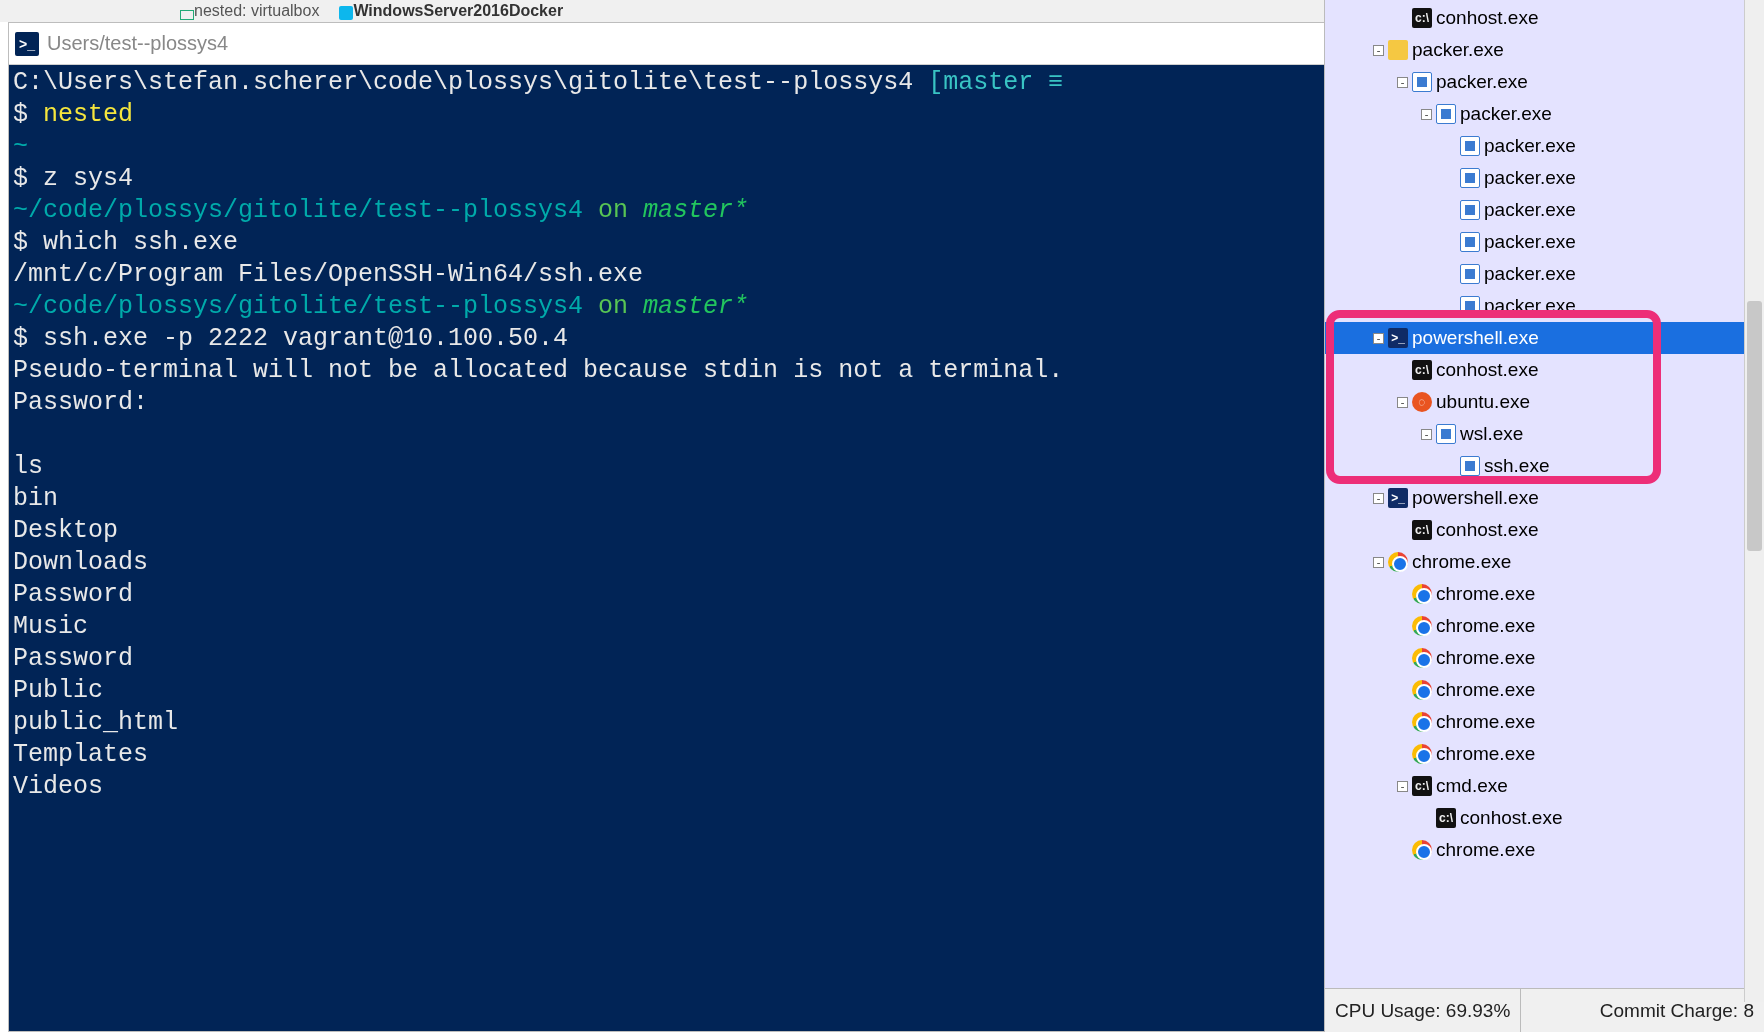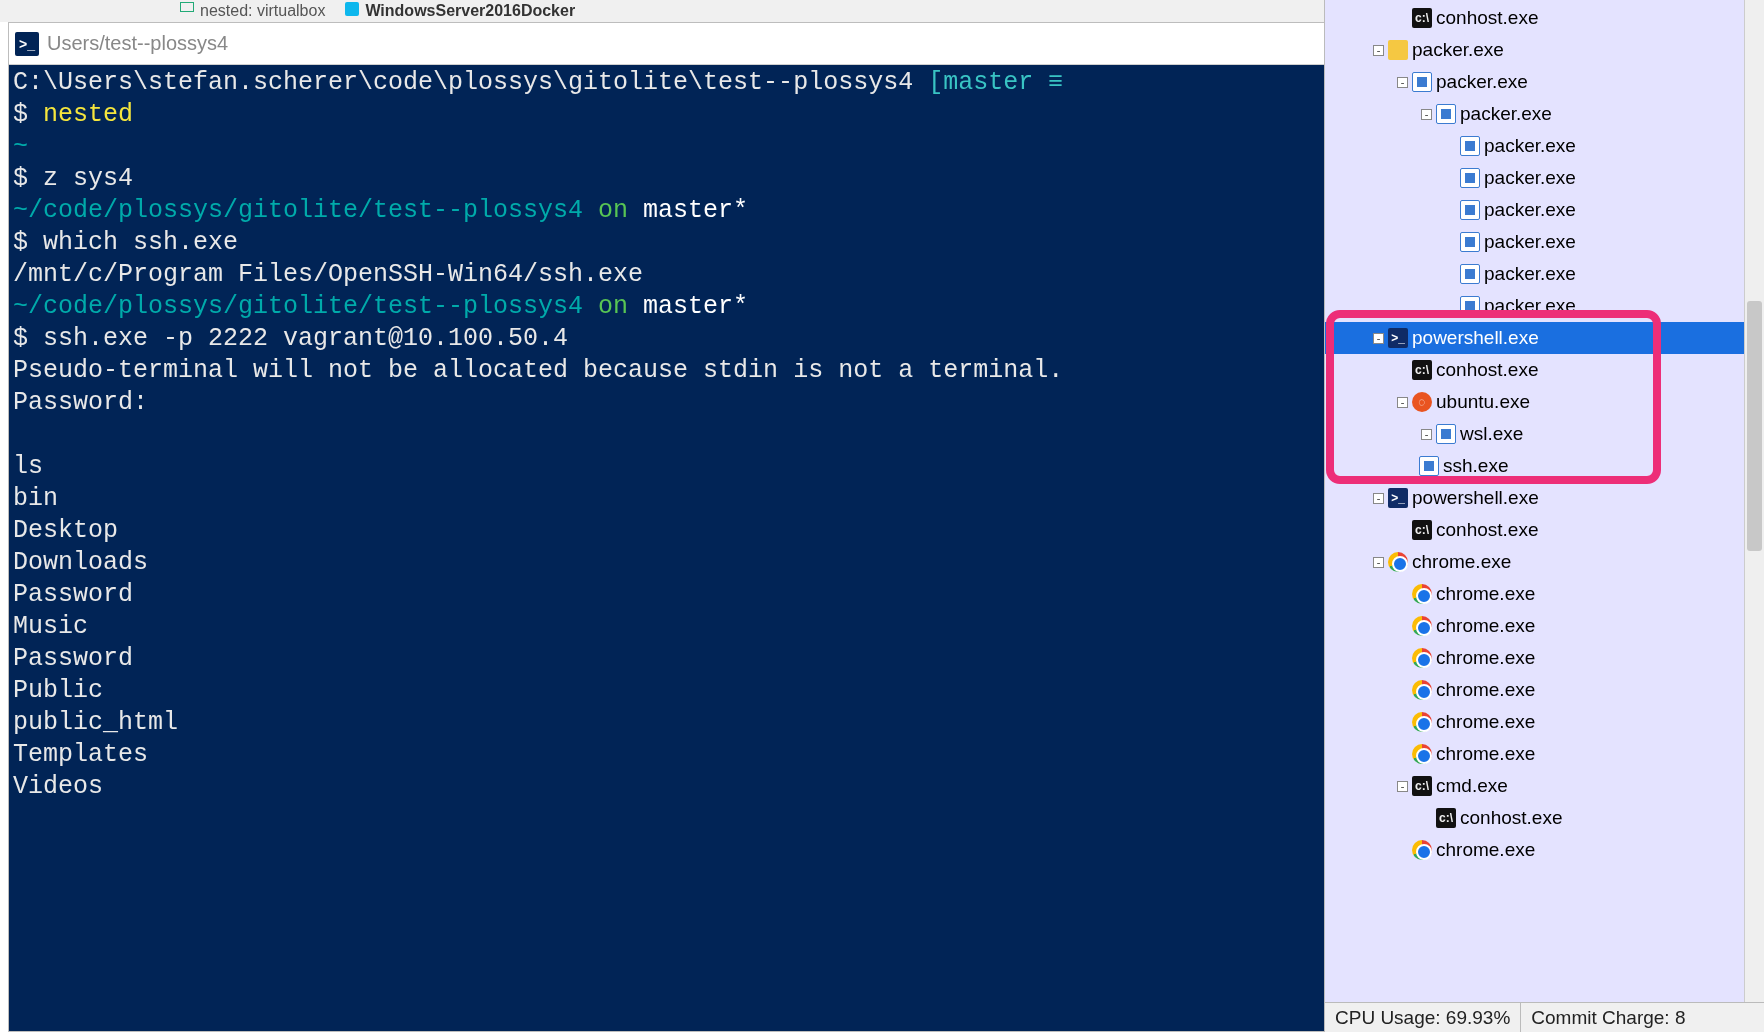--- a/index.html
+++ b/index.html
@@ -19,21 +19,21 @@
     display: flex;
     align-items: center;
     gap: 20px;
     padding-left: 180px;
     font-family: "Segoe UI", Tahoma, sans-serif;
     font-size: 16px;
     color: #555;
     white-space: nowrap;
     overflow: hidden;
   }
-  .tabstrip .tab { display: inline-flex; align-items: flex-start; gap: 6px; }
+  .tabstrip .tab { display: inline-flex; align-items: flex-end; }
   .tabstrip .vb-icon { width:14px; height:10px; border:1px solid #2a7; display:inline-block; }
   .tabstrip .whale-icon { width:14px; height:14px; background:#0db7ed; display:inline-block; border-radius:2px; }
 
   .terminal-window {
     position: absolute;
     left: 8px;
     top: 22px;
     width: 1320px;
     bottom: 0;
     display: flex;
@@ -72,21 +72,21 @@
     font-size: 25px;
     line-height: 1.28;
     white-space: pre;
     font-family: Consolas, "Courier New", monospace;
     overflow: hidden;
   }
   .c-white { color: #e8e8e8; }
   .c-cyan { color: #39c4c4; }
   .c-yellow { color: #f5e63d; }
   .c-green { color: #58c554; }
-  .c-magenta { color: #ffffff; }
+  .c-magenta { color: #22c55e; font-style: italic; }
   .c-darkcyan { color: #0aa; }
 
   .procexp {
     position: absolute;
     right: 0;
     top: 0;
     bottom: 0;
     width: 440px;
     background: #e4e3ff;
     font-family: "Segoe UI", Tahoma, sans-serif;
@@ -140,27 +140,28 @@
   .ic-chrome::after { content:""; position:absolute; top:4px; left:4px; width:12px; height:12px; background:#1a73e8; border:2px solid #fff; border-radius:50%; }
 
   .highlight-box {
     position: absolute;
     border: 8px solid #ed2e78;
     border-radius: 14px;
     pointer-events: none;
   }
 
   .statusbar {
-    height: 30px;
+    height: 44px;
     background: #f0f0f0;
     border-top: 1px solid #bbb;
     display: flex;
     align-items: center;
     font-size: 19px;
     color: #222;
+    justify-content: space-between;
   }
   .statusbar .cell {
     padding: 0 10px;
     border-right: 1px solid #bbb;
     height: 100%;
     display:flex;
     align-items:center;
   }
   .vscroll {
     position:absolute;
@@ -286,21 +287,21 @@
       <div class="tree-row" style="padding-left: 72px;">
         <span class="tog">-</span>
         <span class="proc-icon ic-ubu">◌</span>
         <span>ubuntu.exe</span>
       </div>
       <div class="tree-row" style="padding-left: 96px;">
         <span class="tog">-</span>
         <span class="proc-icon ic-gen"></span>
         <span>wsl.exe</span>
       </div>
-      <div class="tree-row" style="padding-left: 79px;">
+      <div class="tree-row" style="padding-left: 120px;">
         <span style="display: inline-block; width: 15px;"></span>
         <span class="proc-icon ic-gen"></span>
         <span>ssh.exe</span>
       </div>
       <div class="tree-row" style="padding-left: 48px;">
         <span class="tog">-</span>
         <span class="proc-icon ic-ps">&gt;_</span>
         <span>powershell.exe</span>
       </div>
       <div class="tree-row" style="padding-left: 72px;">

